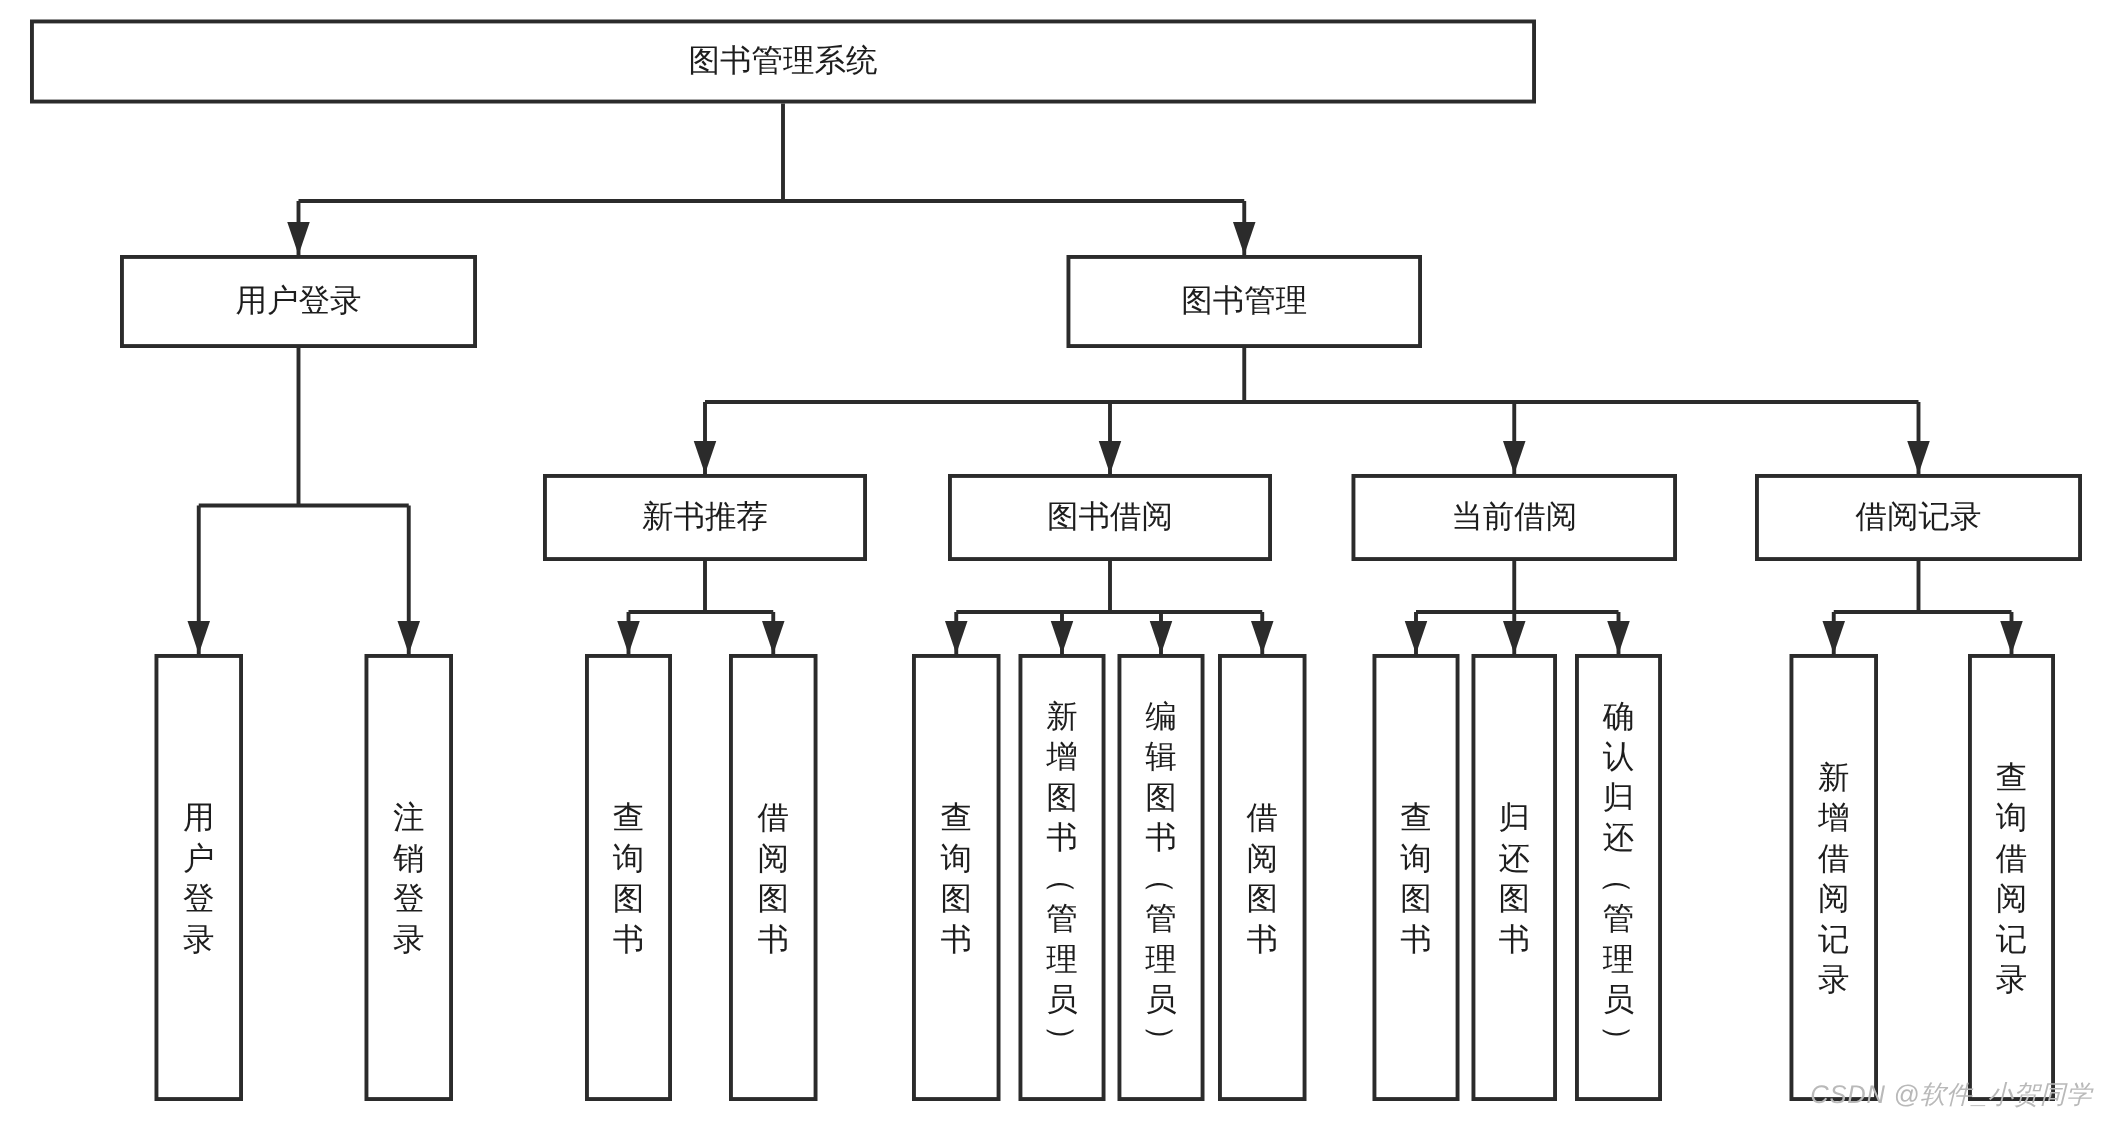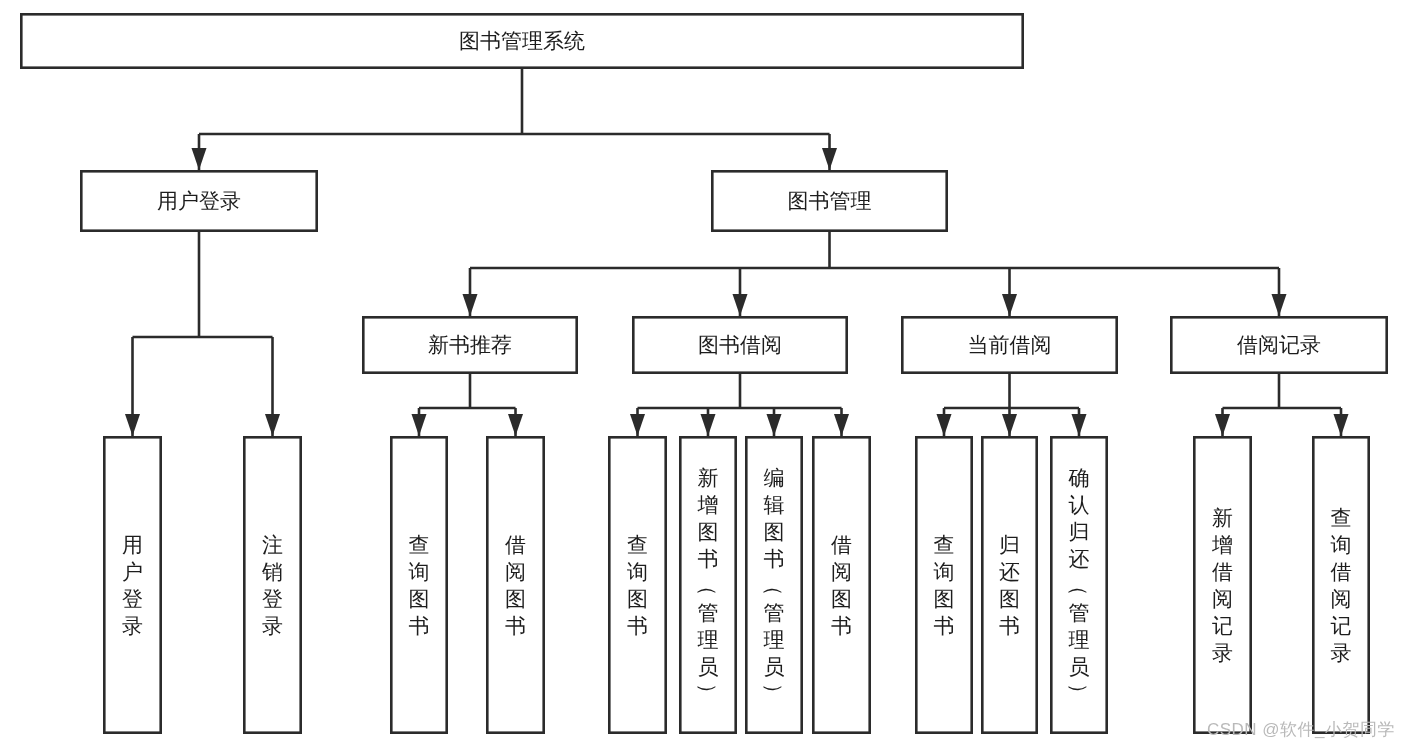--- a/index.html
+++ b/index.html
@@ -59,20 +59,21 @@
     position: absolute;
     right: 10px;
     bottom: 6px;
     font-family: "Liberation Sans", "DejaVu Sans", sans-serif;
     font-size: 17px;
     color: #b9b9b9;
     letter-spacing: 0.5px;
     user-select: none;
     pointer-events: none;
     white-space: pre;
+    font-style: italic;
   }
 </style>
 </head>
 <body>
 
 <div id="diagram-root">
   <svg class="flowchart" id="flow-svg" viewBox="0 0 1405 747" xmlns="http://www.w3.org/2000/svg">
       <g>
         <line x1="522" y1="69" x2="522" y2="134" class="connector"></line>
         <line x1="199" y1="134" x2="829.5" y2="134" class="connector"></line>

